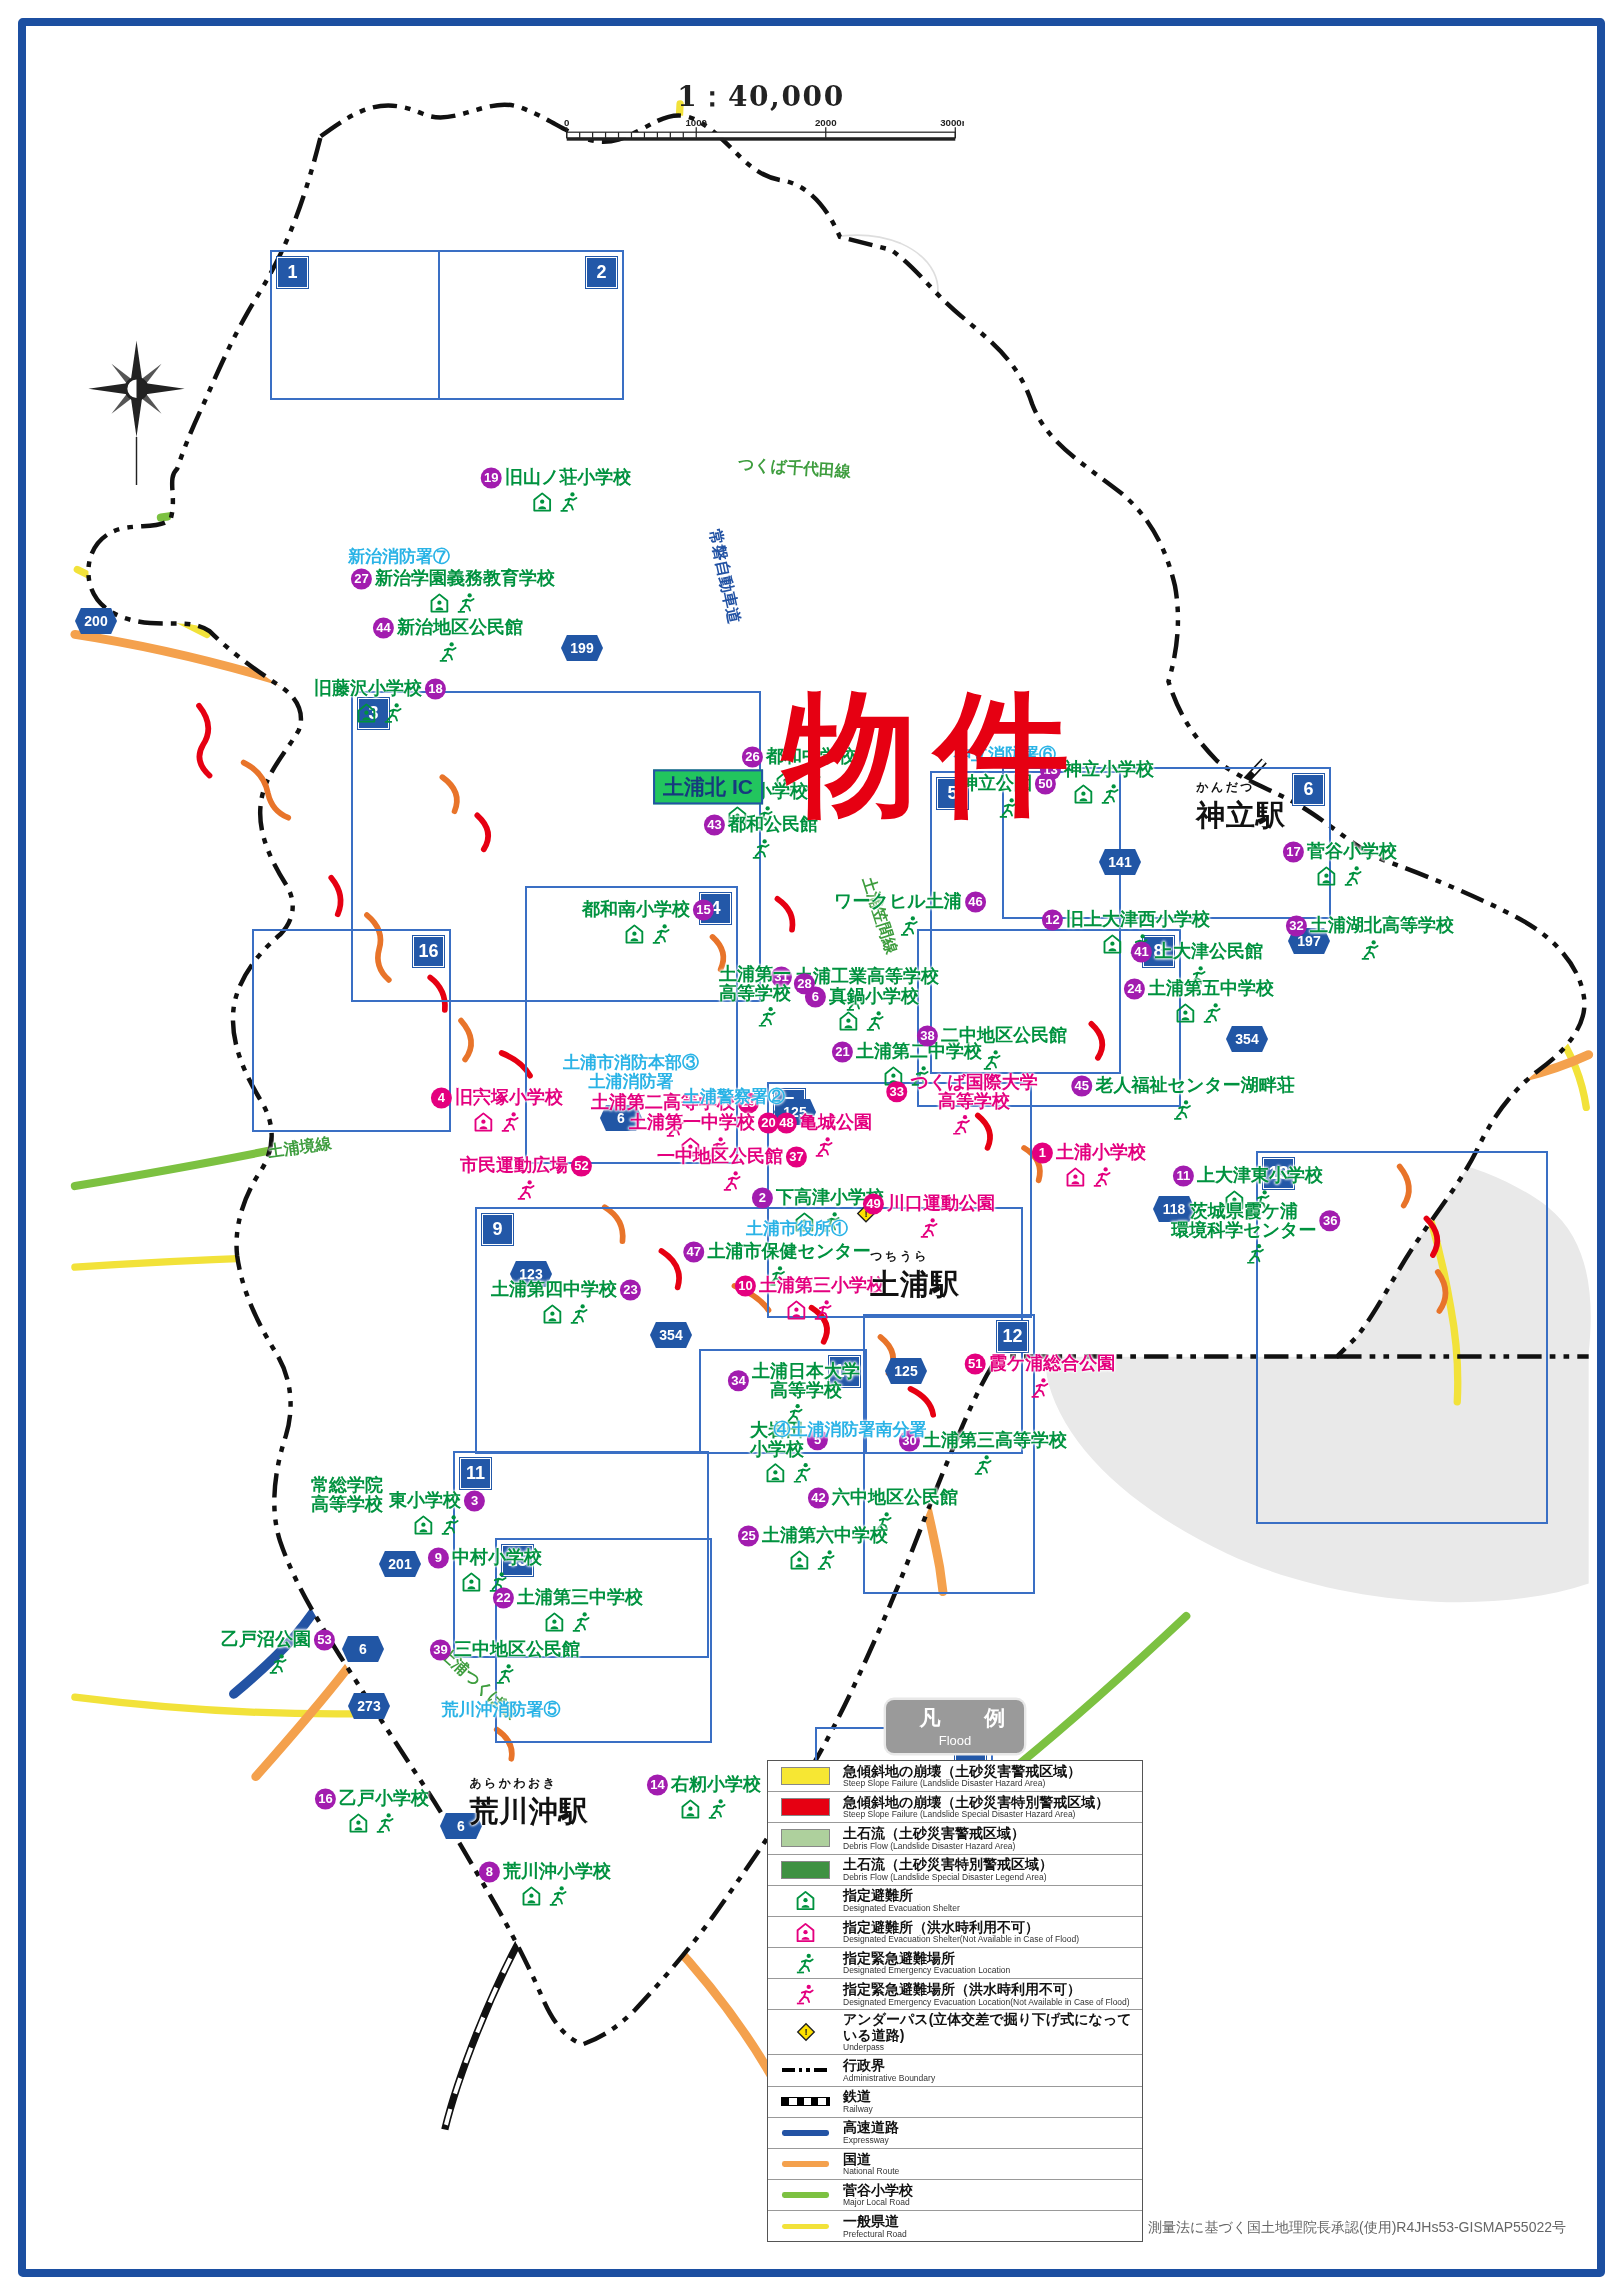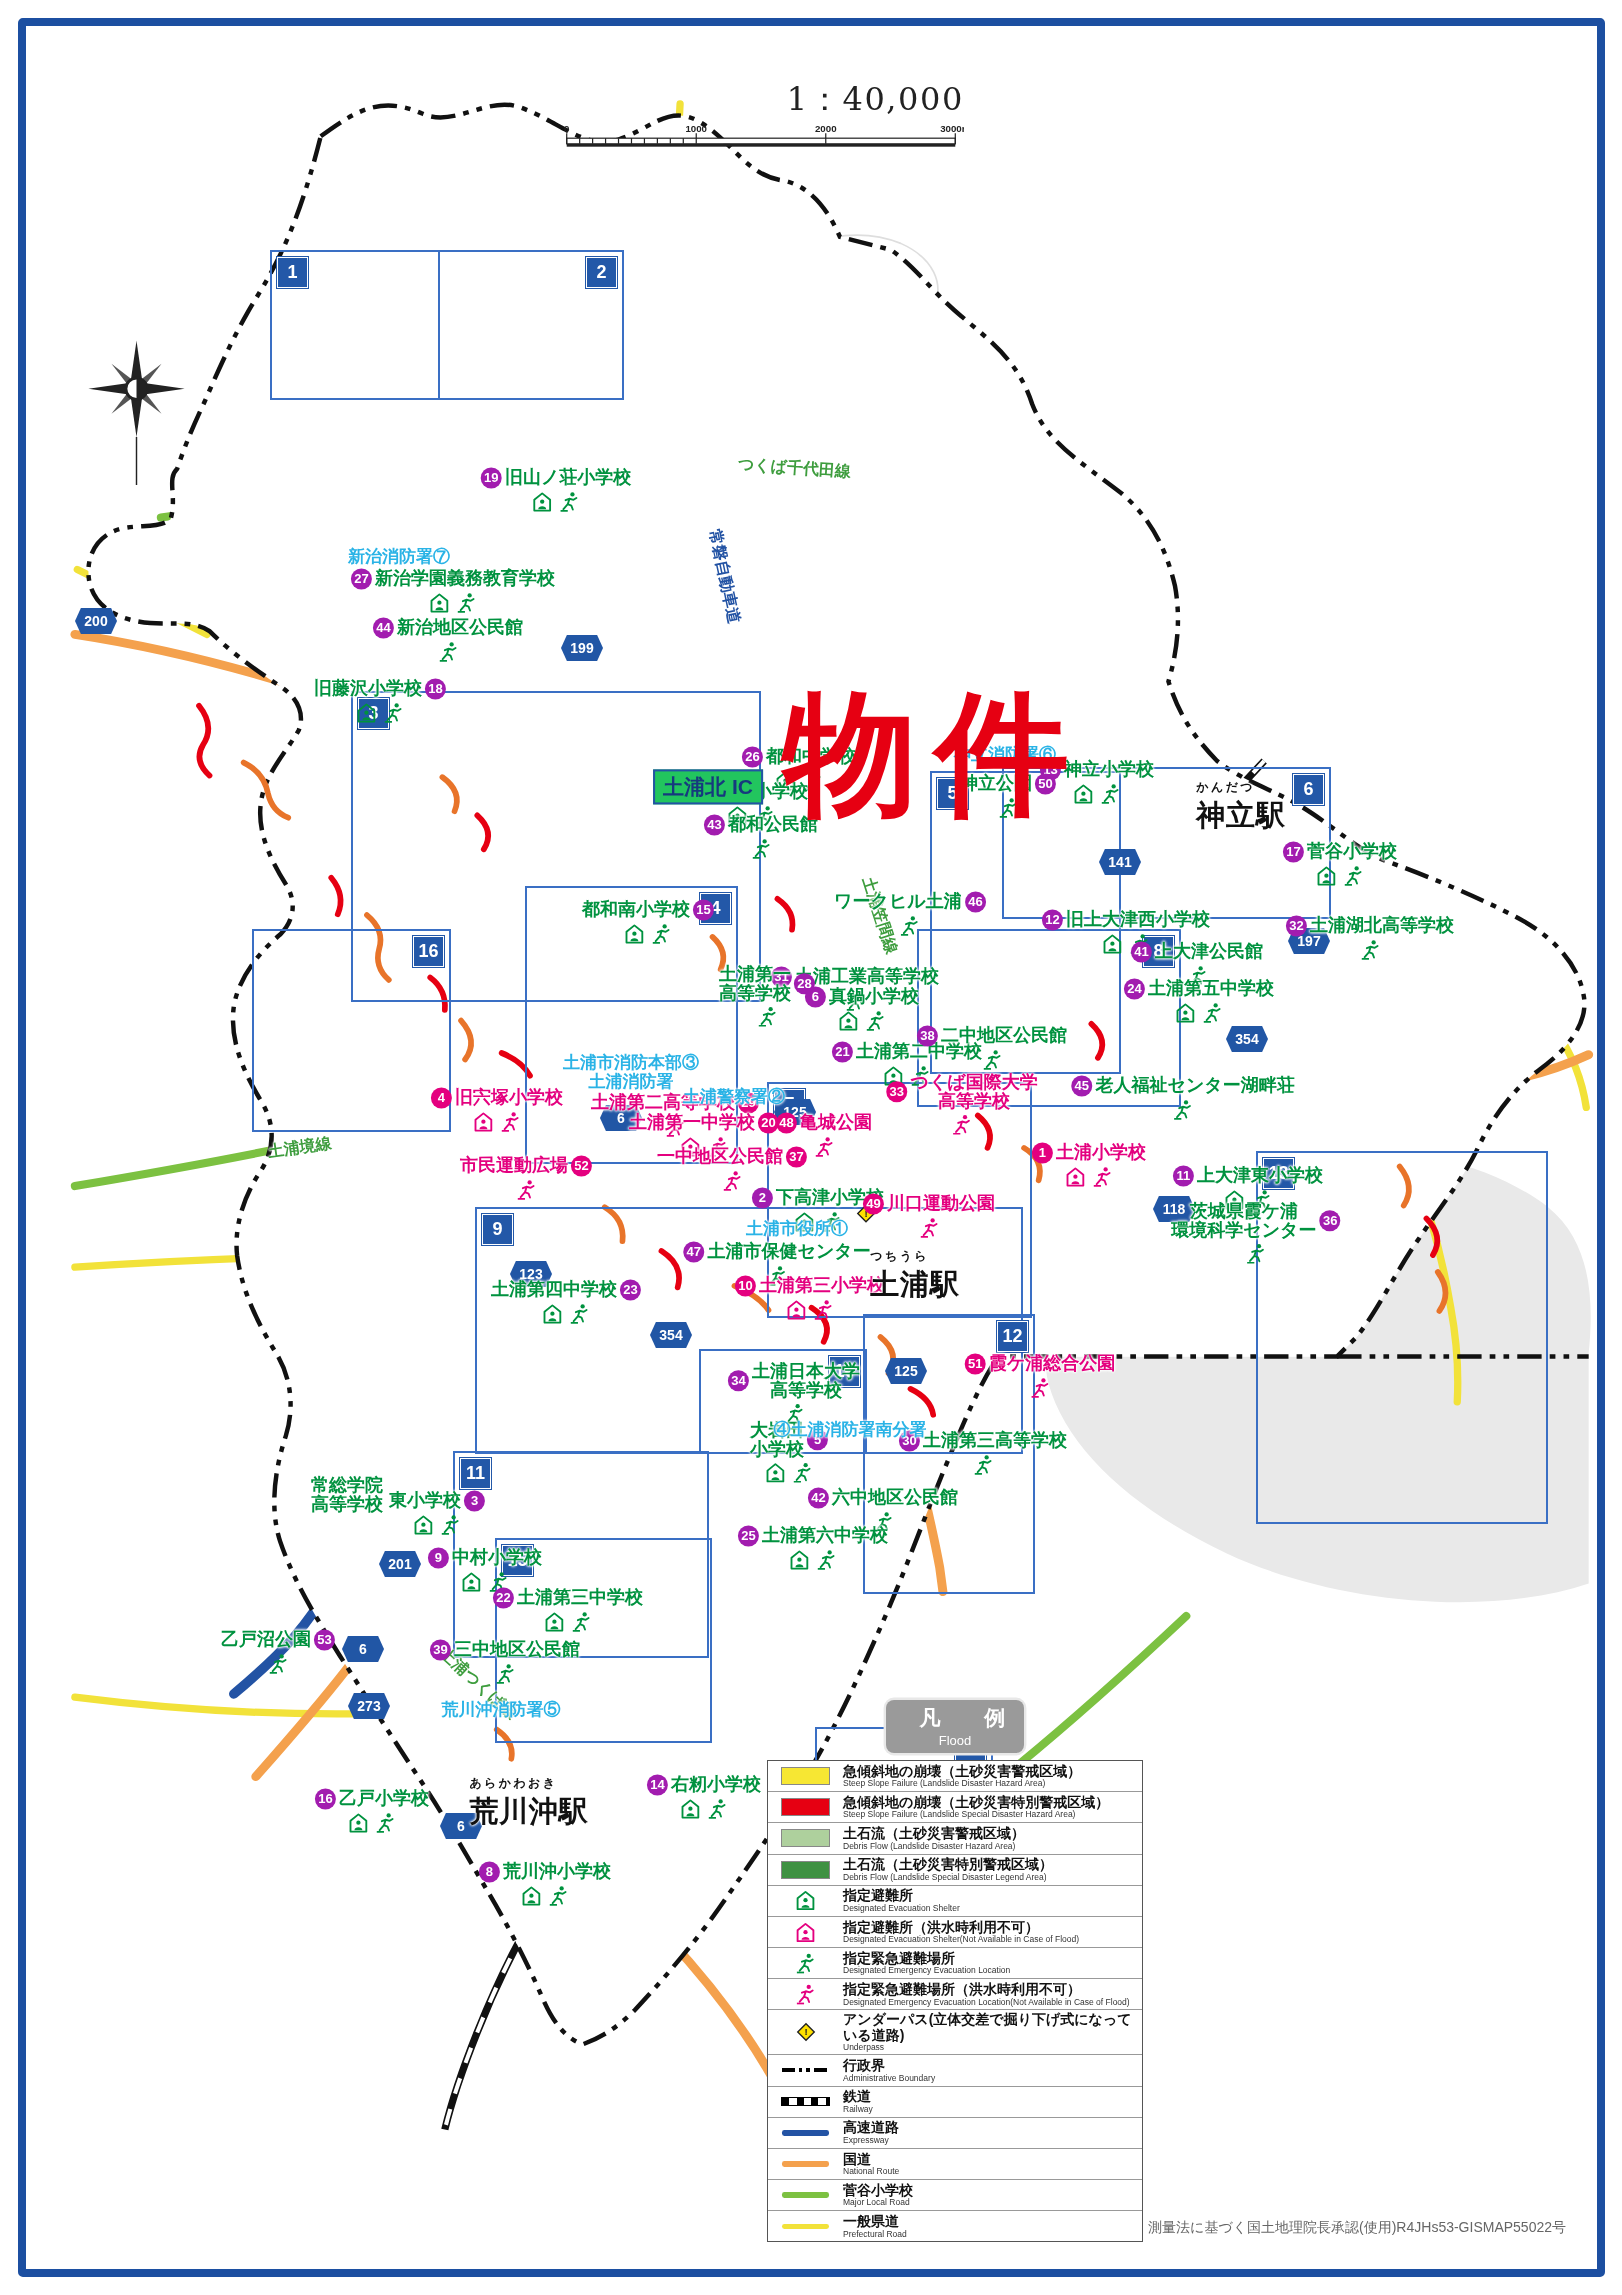--- a/index.html
+++ b/index.html
@@ -3,21 +3,21 @@
 <meta charset="utf-8">
 <style>
   html,body{margin:0;padding:0;}
   body{width:1623px;height:2295px;position:relative;background:#fff;
        font-family:"Liberation Sans",sans-serif;overflow:hidden;}
   .page-frame{position:absolute;inset:18px;border:8px solid #1c4fa1;border-radius:4.9px;z-index:60;pointer-events:none;}
   #map-svg{position:absolute;left:0;top:0;width:1623px;height:2295px;}
 
   
   .scalebox{position:absolute;left:558px;top:78px;width:406px;z-index:30;text-align:center;}
-  .scale-title{font-family:"DejaVu Serif","Liberation Serif",serif;font-weight:normal;font-size:32px;color:#222;letter-spacing:1.6px;text-align:right;}
+  .scale-title{font-family:"DejaVu Serif","Liberation Serif",serif;font-weight:bold;font-size:28px;color:#222;letter-spacing:1.6px;}
 
   
   .compass{position:absolute;left:88px;top:331px;z-index:30;}
 
   
   .dframe{position:absolute;border:2px solid #3a6fc4;z-index:20;}
   .dframe .fnum{position:absolute;width:29px;height:29px;background:#2358a8;border:1.6px solid #fff;
       outline:1.6px solid #2358a8;color:#fff;font-weight:bold;font-size:18px;display:flex;
       align-items:center;justify-content:center;}
   .fnum.tl{left:4.9px;top:4.9px;} .fnum.tr{right:4.9px;top:4.9px;}

